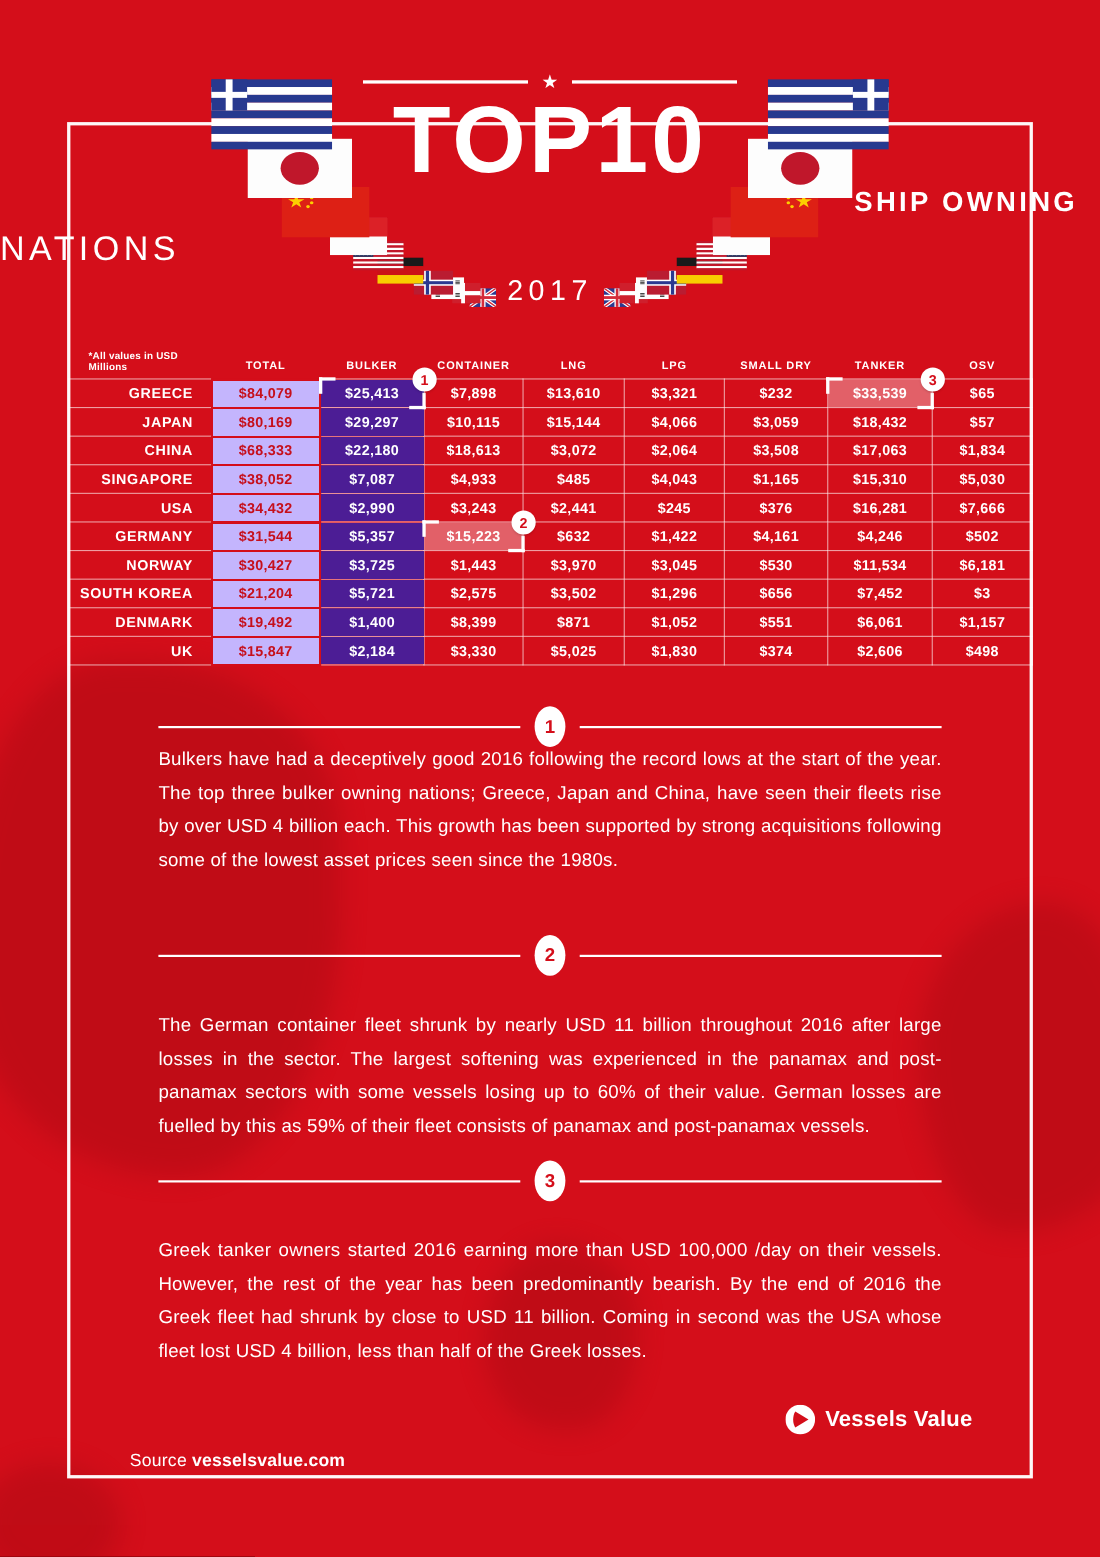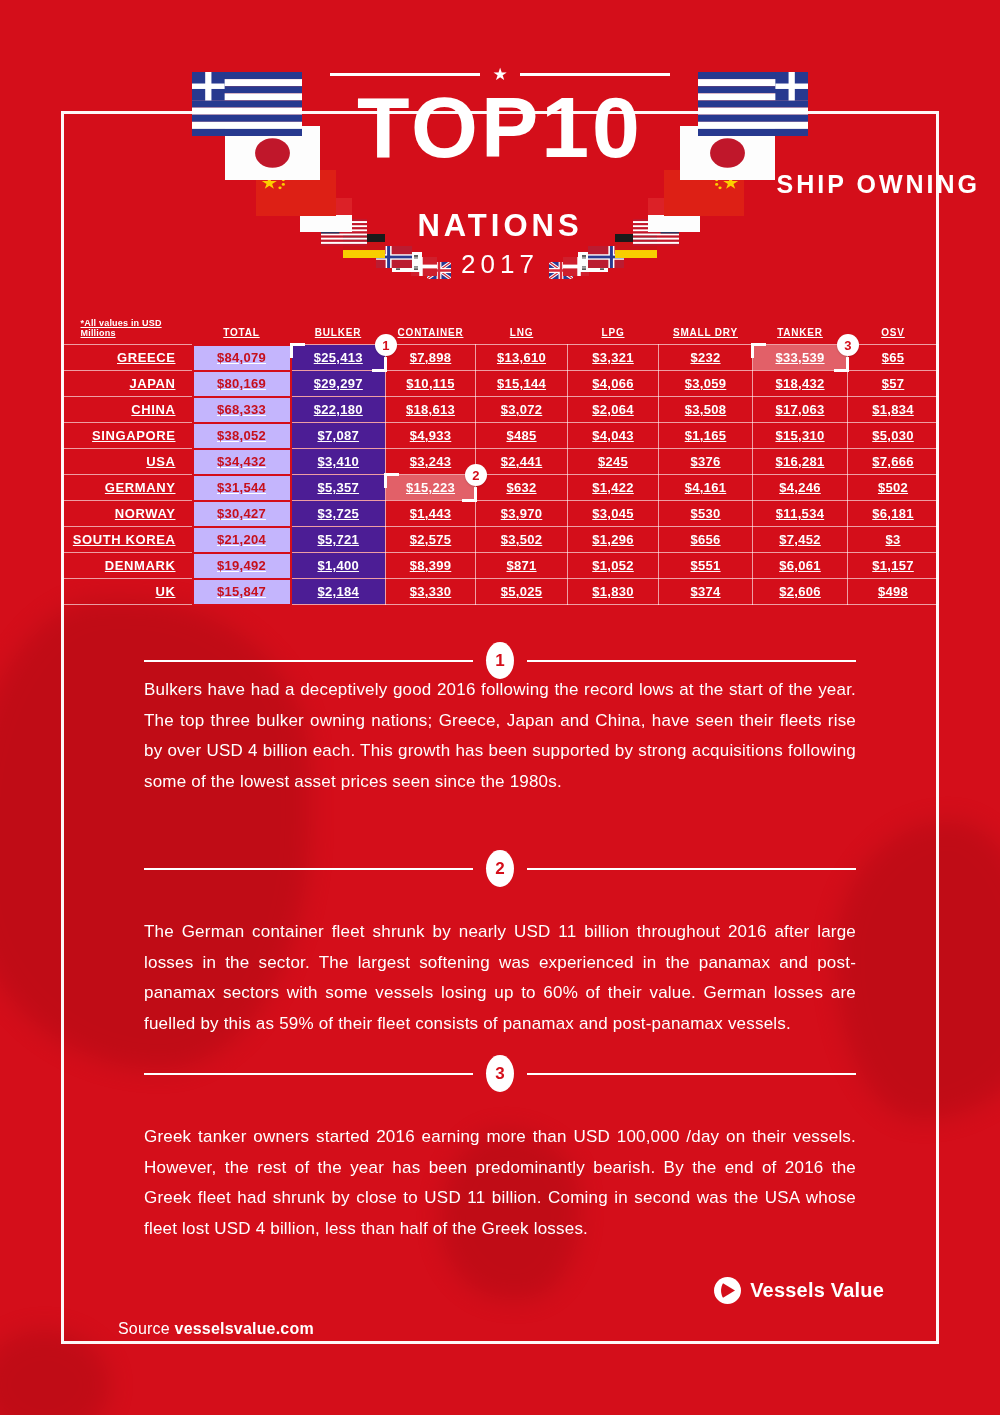--- a/index.html
+++ b/index.html
@@ -20,30 +20,30 @@
 
   
   .header{position:absolute; left:0; top:0; width:1000px; height:300px; z-index:3;}
   .star-divider{position:absolute; left:330px; top:66px; width:340px; display:flex; align-items:center; gap:12px;}
   .star-divider .hr{flex:1; height:2.5px; background:#fff;}
   .star-divider .star{font-size:17px; line-height:17px; color:#fff;}
   .title-top{position:absolute; left:0; top:84px; width:1000px; text-align:center;
              font-size:86px; font-weight:900; letter-spacing:3px; line-height:1;}
   .title-sub1{position:absolute; left:0; top:170px; width:980px; text-align:right;
               font-size:25px; font-weight:800; letter-spacing:3px;}
-  .title-sub2{position:absolute; left:0; top:208px; width:1000px; text-align:center;
-              font-size:31px; font-weight:700; letter-spacing:4px;}
+  .title-sub2{position:absolute; left:0; top:208px; width:1000px; text-align:left;
+              font-size:31px; font-weight:400; letter-spacing:4px;}
   .title-year{position:absolute; left:0; top:249px; width:1000px; text-align:center;
               font-size:26px; font-weight:400; letter-spacing:5px;}
   .flag{position:absolute;}
   .flag svg{display:block; width:100%; height:100%;}
   .flag.mirrored svg{transform:scaleX(-1);}
 
   
-  .table-wrap{position:absolute; left:62px; top:318px; width:828px; z-index:3;text-decoration:underline;}
+  .table-wrap{position:absolute; left:62px; top:318px; width:828px; z-index:3;}
   table.vv{border-collapse:collapse; width:876px; table-layout:fixed;}
   table.vv th, table.vv td{box-sizing:border-box; padding:0; text-align:center; height:26px;}
   table.vv thead th{border:none; height:24px; vertical-align:bottom; padding-bottom:6px;
                     font-size:10px; font-weight:800; letter-spacing:.8px; color:#fff;}
   table.vv thead th.corner{text-align:left; padding-left:18px; font-size:9px; font-weight:600;
                            letter-spacing:.2px; text-transform:none;}
   table.vv tbody th, table.vv tbody td{border:1px solid rgba(255,255,255,.6);}
   table.vv tbody th{ text-align:right; padding-right:16px; font-size:13px; font-weight:800; letter-spacing:.6px;}
   table.vv tbody td{font-size:13px; font-weight:600; letter-spacing:.3px; position:relative;}
   td.cell-total{background:#c4b5fd; color:#c60f1b; font-weight:800; border:2.5px solid #d40e1a !important;}
@@ -443,21 +443,21 @@
             <td class="">$4,933</td>
             <td class="">$485</td>
             <td class="">$4,043</td>
             <td class="">$1,165</td>
             <td class="">$15,310</td>
             <td class="">$5,030</td>
           </tr>
           <tr>
             <th scope="row">USA</th>
             <td class="cell-total">$34,432</td>
-            <td class="cell-bulker">$3,410</td>
+            <td class="cell-bulker">$2,990</td>
             <td class="">$3,243</td>
             <td class="">$2,441</td>
             <td class="">$245</td>
             <td class="">$376</td>
             <td class="">$16,281</td>
             <td class="">$7,666</td>
           </tr>
           <tr>
             <th scope="row">GERMANY</th>
             <td class="cell-total">$31,544</td>

